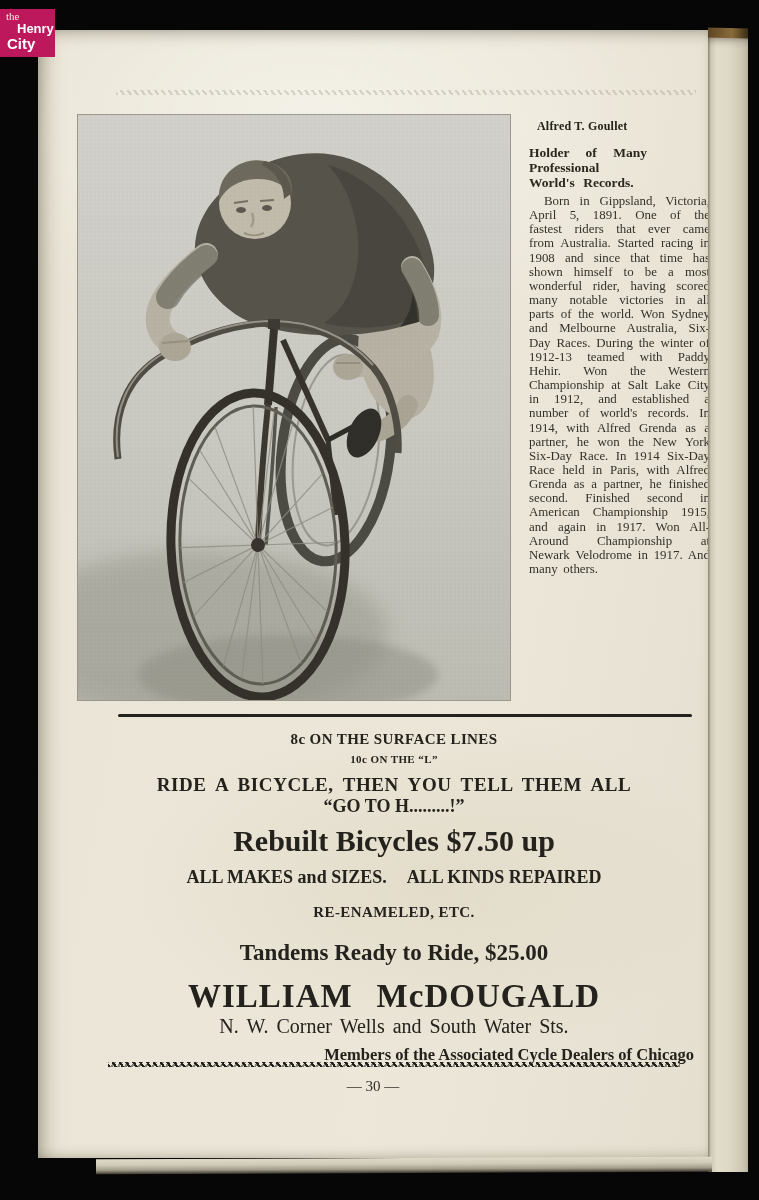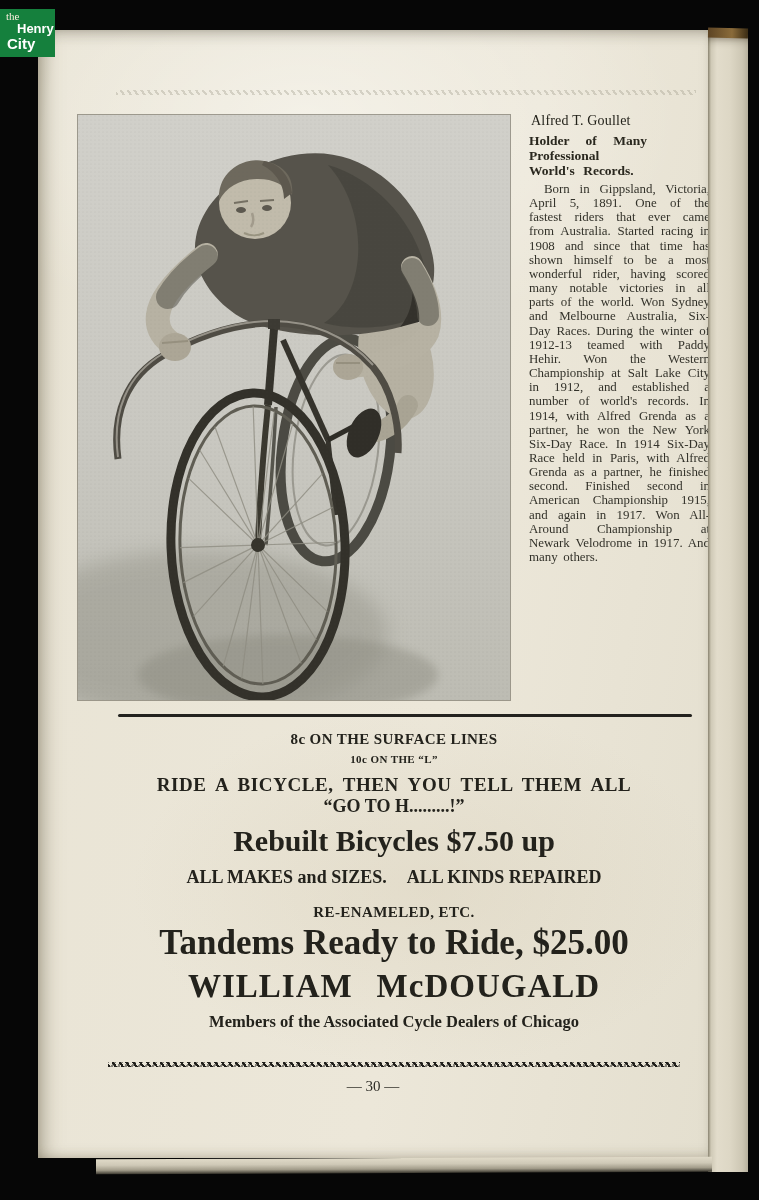--- a/index.html
+++ b/index.html
@@ -26,21 +26,21 @@
   
   .photo{
     position:absolute;left:40px;top:85px;width:432px;height:585px;margin:0;
     box-shadow:0 0 0 1px rgba(90,86,74,.55), inset 0 0 14px rgba(70,66,55,.25);
     background:#c9c8c2;overflow:hidden;
   }
   .photo svg{display:block;width:100%;height:100%;}
   
   .bio{position:absolute;left:491px;top:78px;width:181px;color:#28271f;}
   .bio h1{
-    margin:2px;font-size:14px;line-height:21px;font-weight:normal;letter-spacing:.2px;
+    margin:8px;font-size:12px;line-height:21px;font-weight:bold;letter-spacing:.2px;
     white-space:nowrap;color:#23221a;
   }
   .bio .sub{font-weight:bold;font-size:13.5px;line-height:15px;text-align:left;color:#2a281f;}
   .bio .sub.s1{word-spacing:13px;}
   .bio .sub.s3{word-spacing:5px;}
   .bio p{
     margin:4px 0 0 0;font-size:12.9px;line-height:14.15px;text-align:justify;
     text-indent:15px;word-spacing:2.5px;color:#33322a;
   }
   
@@ -49,26 +49,26 @@
   .ad{position:absolute;left:56px;top:690px;width:600px;text-align:center;color:#23221c;}
   .ad .l{font-weight:bold;}
   .fare1{font-size:15px;line-height:16px;margin-top:11px;letter-spacing:.4px;text-align:center;}
   .fare2{font-size:11px;line-height:16px;margin-top:4px;letter-spacing:.4px;}
   .slogan1{font-size:19px;line-height:20px;margin-top:8px;letter-spacing:.6px;word-spacing:4px;}
   .slogan2{font-size:18px;line-height:19px;margin-top:2px;}
   .offer1{font-size:30px;line-height:32px;margin-top:9px;}
   .services{font-size:18px;line-height:19px;margin-top:11px;}
   .services .gap{display:inline-block;width:20px;}
   .services2{font-size:15px;line-height:19px;margin-top:16px;letter-spacing:.4px;}
-  .offer2{font-size:35px;line-height:31px;margin-top:5px;}
+  .offer2{font-size:23px;line-height:31px;margin-top:15px;}
   .bizname{font-size:33px;line-height:35px;margin-top:11px;letter-spacing:1px;}
   .bizname .gap{display:inline-block;width:24px;}
   .addr-row{display:flex;justify-content:space-between;margin-top:12px;padding:0 8px 0 6px;font-size:19px;line-height:20px;font-weight:bold;}
   .corner{font-size:20px;line-height:21px;margin-top:2px;font-weight:normal;word-spacing:3px;}
-  .members{font-size:16.5px;line-height:17px;margin-top:9px;font-weight:bold;}
+  .members{font-size:16.5px;line-height:17px;margin-top:9px;font-weight:bold;text-align:right;}
   .zigzag{
     position:absolute;left:70px;top:1032px;width:572px;height:5px;
     background:
       repeating-linear-gradient(55deg,#201f1b 0 2.2px,transparent 2.2px 5.6px),
       repeating-linear-gradient(-55deg,rgba(32,31,27,.5) 0 2.2px,transparent 2.2px 5.6px);
   }
   .pageno{position:absolute;left:0;top:1048px;width:670px;text-align:center;font-size:15px;color:#2d2c26;}
   
   .fore-edge{
     position:absolute;left:708px;top:34px;width:40px;height:1138px;
@@ -80,21 +80,21 @@
     background:linear-gradient(90deg,#5d4424,#8a6b3a 60%,#3a2c14);
     transform:rotate(1.2deg);
   }
   .stack{
     position:absolute;left:96px;top:1158px;width:616px;height:15px;
     background:linear-gradient(#e0dac8 0,#cfc9b7 6px,#a29c8a 11px,#3a372e 15px);
     transform:rotate(-.25deg);
   }
   
   .brand{
-    position:absolute;left:0;top:9px;width:55px;height:48px;background:#15803d;
+    position:absolute;left:0;top:9px;width:55px;height:48px;background:#be185d;
     font-family:"Liberation Sans", sans-serif;color:#fbeede;
   }
   .brand .t1{position:absolute;left:6px;top:1px;font-size:11px;font-family:"Liberation Serif",serif;}
   .brand .t2{position:absolute;left:17px;top:12px;font-size:13px;font-weight:bold;color:#fff;}
   .brand .t3{position:absolute;left:7px;top:26px;font-size:15px;font-weight:bold;color:#fff;}
 </style>
 </head>
 <body>
 
 <div class="page">
@@ -192,20 +192,21 @@
   <section class="ad">
     <div class="l fare1">8c ON THE SURFACE LINES</div>
     <div class="l fare2">10c ON THE “L”</div>
     <div class="l slogan1">RIDE A BICYCLE, THEN YOU TELL THEM ALL</div>
     <div class="l slogan2">“GO TO H.........!”</div>
     <div class="l offer1">Rebuilt Bicycles $7.50 up</div>
     <div class="l services"><span>ALL MAKES and SIZES.</span><span class="gap"></span><span>ALL KINDS REPAIRED</span></div>
     <div class="l services2">RE-ENAMELED, ETC.</div>
     <div class="l offer2">Tandems Ready to Ride, $25.00</div>
     <div class="l bizname"><span>WILLIAM</span><span class="gap"></span><span>McDOUGALD</span></div>
+    <div class="corner">N. W. Corner Wells and South Water Sts.</div>
     <div class="members">Members of the Associated Cycle Dealers of Chicago</div>
   </section>
 
   <div class="zigzag"></div>
   <div class="pageno">— 30 —</div>
 </div>
 
 <div class="fore-edge">
   <div class="cover"></div>
 </div>

